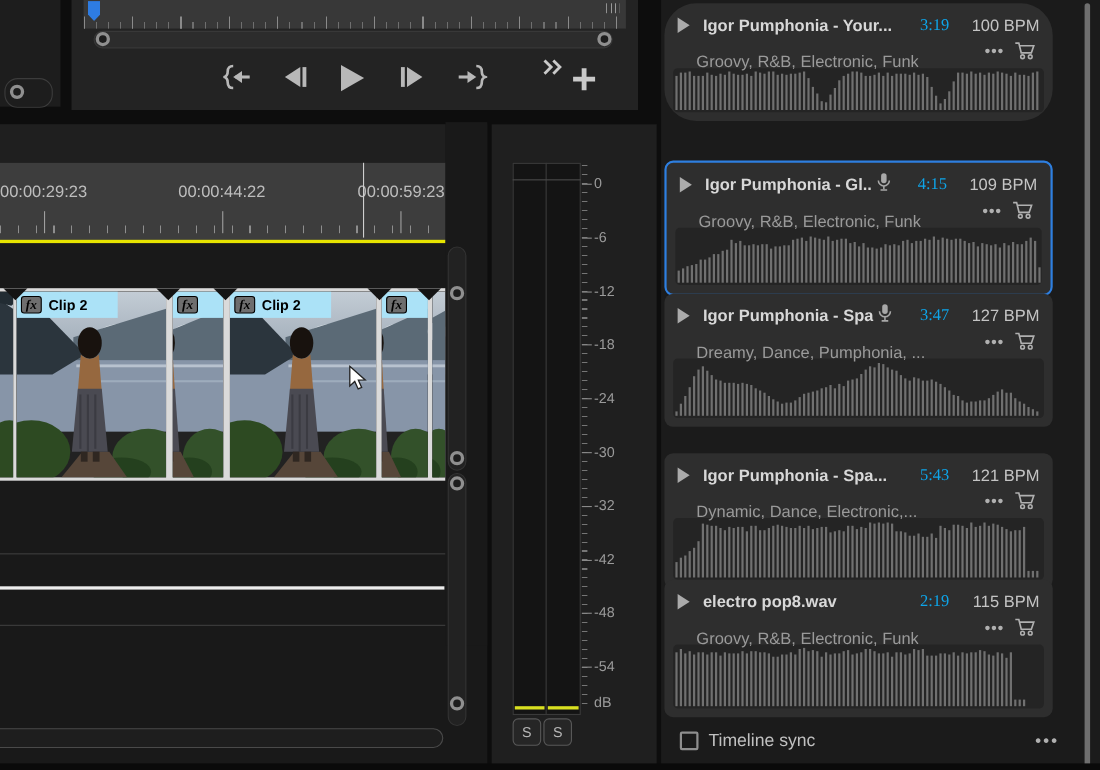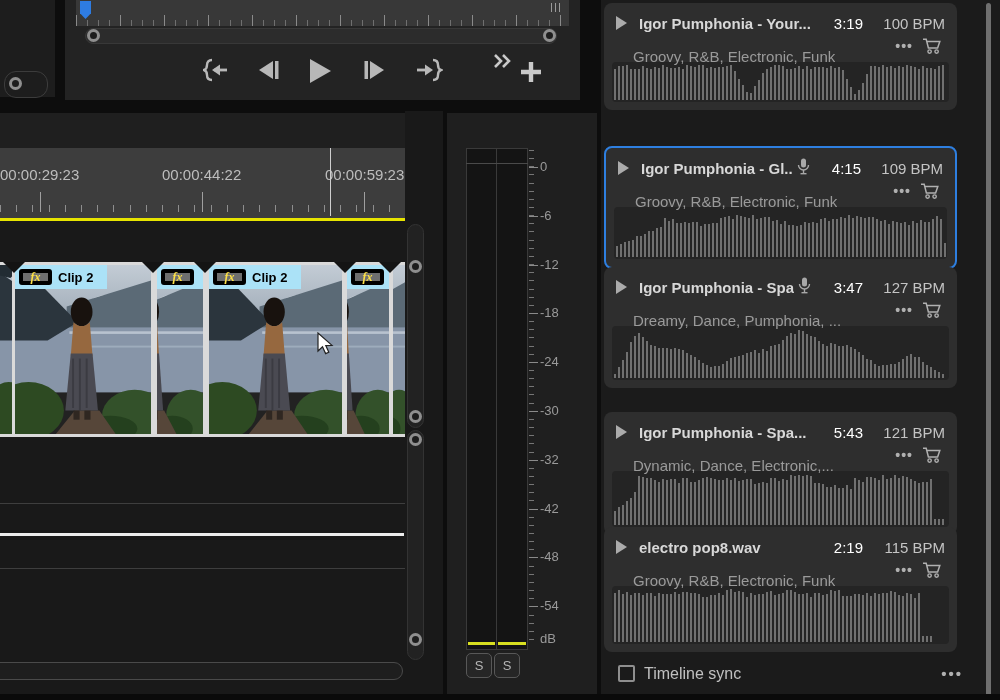--- a/index.html
+++ b/index.html
@@ -35,22 +35,22 @@
   #tickMinor{position:absolute;left:0;bottom:7px;width:100%;height:7px;
      background:repeating-linear-gradient(90deg,#8e8e8e 0 1px,transparent 1px 16.2px);}
   .tickMajor{position:absolute;bottom:7px;width:1px;height:20px;background:#9f9f9f;}
   #tlPlayhead{left:330px;top:35px;width:1px;height:68px;background:#cfcfcf;}
   #yellowLine{left:0;top:105px;width:405px;height:3px;background:#e7e400;}
 
   #clipRow{left:0;top:149px;width:405px;height:175px;background:#dadada;overflow:hidden;}
   .clip{position:absolute;top:3px;height:169px;overflow:hidden;background:#222;}
   .clip svg{position:absolute;left:0;top:0;width:100%;height:100%;}
   .clipHead{position:absolute;left:0;top:0;height:24px;background:#abe2f7;display:flex;align-items:center;gap:6px;padding-left:4px;box-sizing:border-box;}
-  .fxBadge{width:33px;height:16px;background:#6e6e6e;border:4px solid #000000;border-radius:3px;
-     color:#fde047;font-family:"Liberation Serif",serif;font-style:italic;font-weight:bold;font-size:12px;
+  .fxBadge{width:19px;height:16px;background:#6e6e6e;border:1px solid #000000;border-radius:3px;
+     color:#000000;font-family:"Liberation Serif",serif;font-style:italic;font-weight:bold;font-size:12px;
      display:flex;align-items:center;justify-content:center;box-sizing:border-box;}
   .clipLabel{color:#000;font-size:13px;font-weight:bold;white-space:nowrap;}
   .notch{position:absolute;top:0;width:0;height:0;border-left:11px solid transparent;border-right:11px solid transparent;border-top:11px solid #141414;}
 
   #audioLane1Line{left:0;top:390px;width:405px;height:1px;background:#3e3e3e;}
   #whiteClipLine{left:0;top:420px;width:404px;height:3px;background:#ececec;}
   #audioLane2Line{left:0;top:455px;width:405px;height:1px;background:#3e3e3e;}
   #hScroll{left:-10px;top:549px;width:413px;height:18px;border:1px solid #4a4a4a;border-radius:9px;background:#1e1e1e;box-sizing:border-box;}
 
   #vScrollCol{left:405px;top:111px;width:38px;height:476px;background:#191919;}
@@ -71,21 +71,21 @@
 
   
   #audioPanel{left:601px;top:0;width:399px;height:700px;background:#1b1b1b;}
   .card{position:absolute;left:3px;width:353px;background:#2e2e2e;border-radius:8px;box-sizing:border-box;}
   .card.selected{border:2px solid #2e7fe0;}
   .cardHead{padding:9px 12px 0 12px;}
   .row1{display:flex;align-items:center;gap:6px;height:22px;}
   .playTri{width:0;height:0;border-top:7px solid transparent;border-bottom:7px solid transparent;border-left:11px solid #ababab;margin-right:6px;flex:none;}
   .title{color:#d8d8d8;font-size:15px;font-weight:bold;white-space:nowrap;overflow:hidden;flex:0 1 auto;}
   .micIc{flex:none;margin-left:-2px;}
-  .dur{color:#ffffff;font-size:15px;margin-left:auto;flex:none;}
+  .dur{color:#0ea5e9;font-size:15px;margin-left:auto;flex:none;font-family:Liberation Serif, serif;}
   .bpm{color:#c4c4c4;font-size:15px;width:76px;text-align:right;flex:none;}
   .row2{display:flex;align-items:center;gap:6px;height:24px;padding-left:17px;}
   .tags{color:#9a9a9a;font-size:15px;white-space:nowrap;overflow:hidden;flex:0 1 auto;margin-top:20px;}
   .more{color:#b0b0b0;font-size:14px;font-weight:bold;letter-spacing:1px;margin-left:auto;flex:none;}
   .cartIc{flex:none;width:26px;display:flex;justify-content:center;}
   .wf{margin:4px 8px 8px 8px;background:#242424;border-radius:4px;overflow:hidden;}
   .wf svg{display:block;}
 
   #rightScroll{left:385px;top:3px;width:5px;height:694px;background:#6f6f6f;border-radius:3px;}
   #footerBar{left:0;top:655px;width:380px;height:37px;display:flex;align-items:center;}
@@ -435,21 +435,21 @@
     <div class="majTick abs" style="top: 249.2px;"></div>
     <div class="majTick abs" style="top: 298px;"></div>
     <div class="majTick abs" style="top: 346.8px;"></div>
     <div class="majTick abs" style="top: 395.6px;"></div>
     <div class="majTick abs" style="top: 444.4px;"></div>
     <div class="majTick abs" style="top: 493.2px;"></div>
   </div>
 
 <div class="abs" id="audioPanel">
   <div id="cards">
-  <div class="card" style="top: 3px;">
+  <div class="card" style="top: 3px; border-radius: 29px;">
     <div class="cardHead">
       <div class="row1">
         <span class="playTri"></span>
         <span class="title">Igor Pumphonia - Your...</span>
 
         <span class="dur">3:19</span>
         <span class="bpm">100 BPM</span>
       </div>
       <div class="row2">
         <span class="tags">Groovy, R&amp;B, Electronic, Funk</span>

